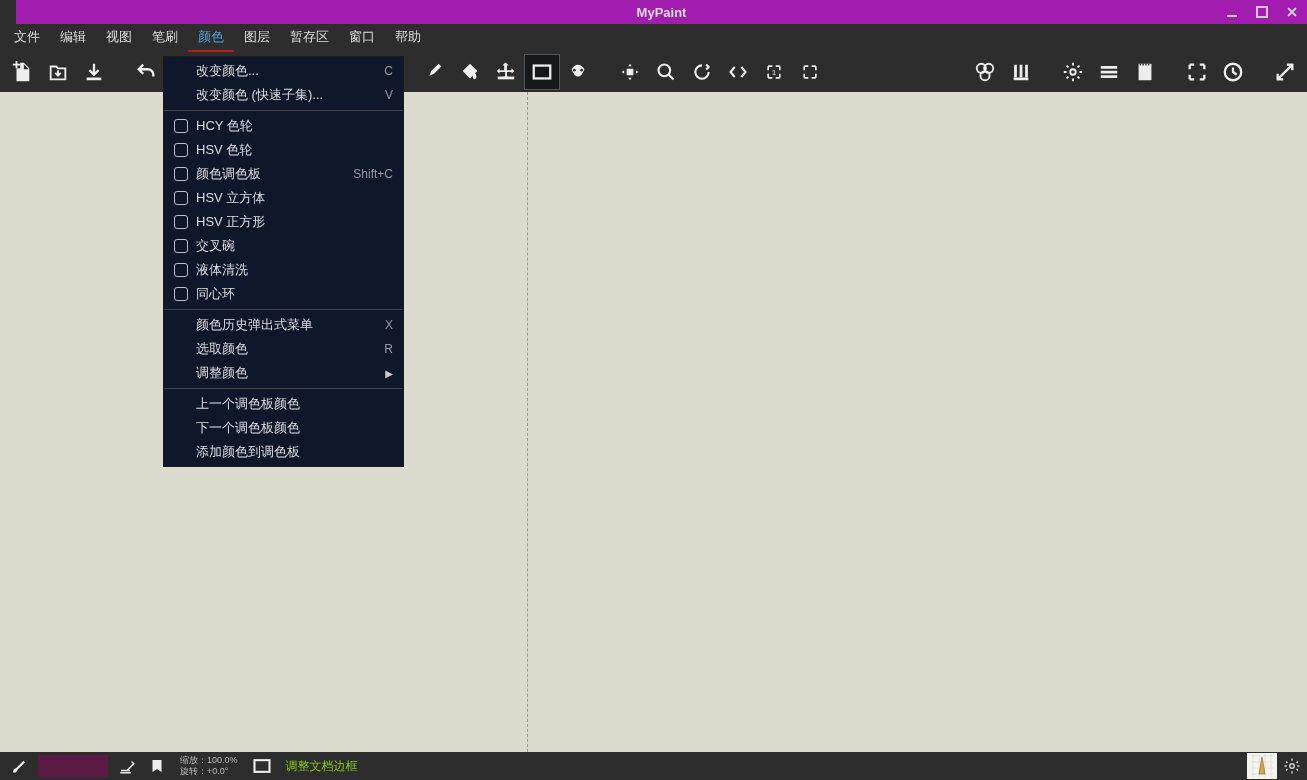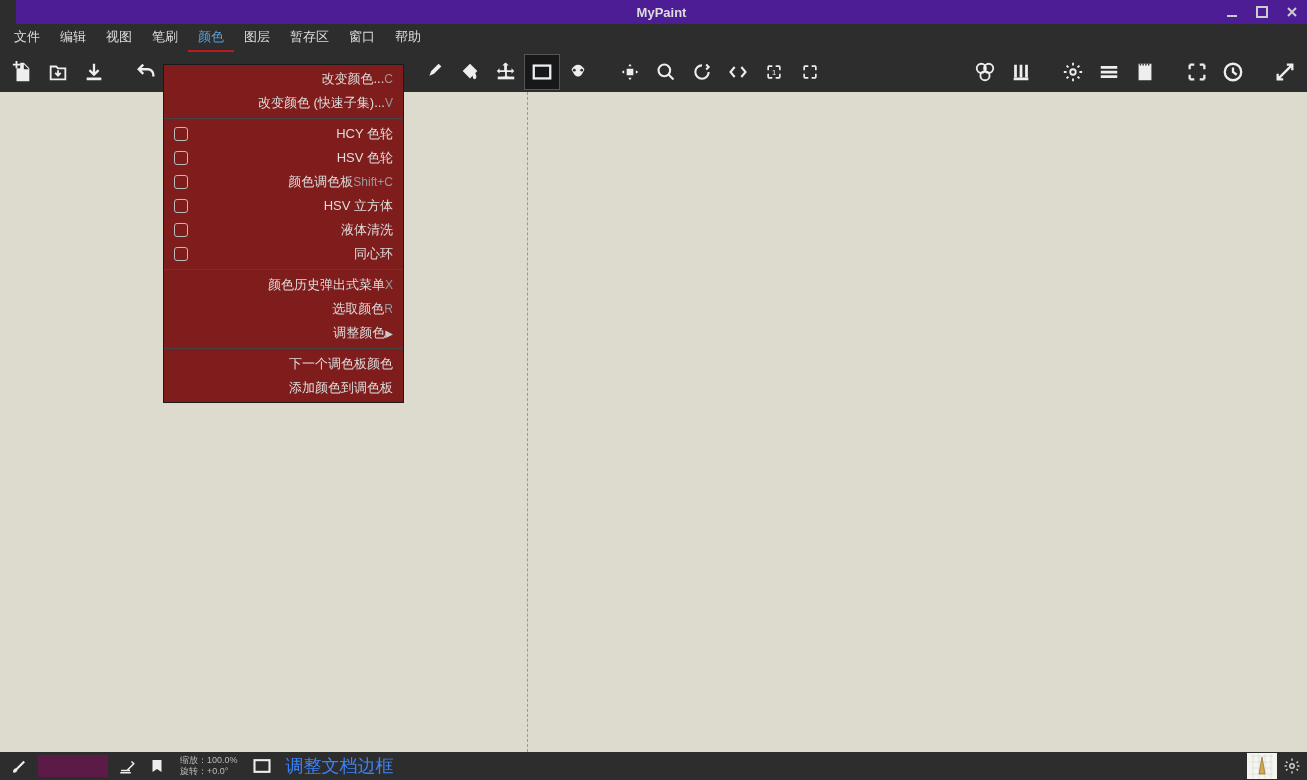--- a/index.html
+++ b/index.html
@@ -1,19 +1,19 @@
 <!DOCTYPE html>
 <html><head>
 <meta charset="utf-8">
 <style>
   * { box-sizing: border-box; margin: 0; padding: 0; font-family: sans-serif; user-select: none; }
   html, body { width: 1307px; height: 780px; background: #2d2d2d; overflow: hidden; }
   
   
-  .titlebar { height: 24px; background: #4c1d95; display: flex; align-items: center; justify-content: center; position: relative; margin-left: 16px; }
+  .titlebar { height: 24px; background: #a21caf; display: flex; align-items: center; justify-content: center; position: relative; margin-left: 16px; }
   .titlebar-title { color: #ddd; font-size: 13px; font-weight: bold; }
   .window-controls { position: absolute; right: 0; top: 0; height: 24px; display: flex; }
   .window-btn { width: 30px; height: 24px; display: flex; align-items: center; justify-content: center; color: #ccc; font-size: 14px; cursor: pointer; }
   
   
   .menubar { height: 28px; background: #2d2d2d; display: flex; align-items: flex-start; padding: 0 4px; }
   .menu-item { color: #ddd; font-size: 13px; padding: 4px 10px; cursor: pointer; }
   .menu-item.active { color: #5a9fd8; border-bottom: 6px solid #b91c1c; }
   
   
@@ -22,35 +22,35 @@
   .tool-btn { width: 36px; height: 36px; display: flex; align-items: center; justify-content: center; cursor: pointer; color: #eee; }
   .tool-btn.active { background: #16181a; border: 1px solid #555; }
   .tool-sep { width: 16px; }
   .tool-right { margin-left: auto; display: flex; align-items: center; }
   
   
   .canvas { height: 660px; background: #dcdbcd; position: relative; overflow: hidden; }
   .canvas-center-line { position: absolute; left: 527px; top: 0; bottom: 0; border-left: 1px dashed #999; }
   
   
-  .dropdown { position: absolute; left: 163px; top: 64px; width: 241px; background: #7f1d1d; border: 1px solid #1a1a1a; z-index: 100; padding: 2px 0; text-align: right; }
+  .dropdown { position: absolute; left: 163px; top: 56px; width: 241px; background: #0f172a; border: 1px solid #1a1a1a; z-index: 100; padding: 2px 0; }
   .dd-item { display: flex; align-items: center; height: 24px; padding: 0 10px; color: #ddd; font-size: 13px; cursor: pointer; }
   .dd-check { width: 14px; height: 14px; border: 1.5px solid #bbb; border-radius: 3px; margin-right: 8px; flex-shrink: 0; }
   .dd-label { flex: 1; }
   .dd-shortcut { color: #999; font-size: 12px; }
   .dd-arrow { color: #ccc; font-size: 10px; }
   .dd-sep { height: 1px; background: #444; margin: 3px 0; }
   .dd-indent { width: 22px; flex-shrink: 0; }
   
   
   .statusbar { height: 28px; background: #2d2d2d; display: flex; align-items: center; padding: 0 4px; color: #ddd; font-size: 12px; position: relative; }
   .status-swatch { width: 70px; height: 22px; background: #5c1a46; margin: 0 4px; }
   .status-section { display: flex; align-items: center; padding: 0 6px; }
   .status-text-block { display: flex; flex-direction: column; font-size: 9px; line-height: 11px; color: #bbb; padding: 0 8px; }
-  .status-mode { font-size: 18px; color: #3b82f6; padding-left: 8px; }
+  .status-mode { font-size: 12px; color: #84cc16; padding-left: 8px; }
   .status-right { position: absolute; right: 0; top: 0; height: 28px; display: flex; align-items: center; }
   .status-brush-preview { width: 30px; height: 26px; background: #f5f5f0; position: relative; display:flex; align-items:center; justify-content:center; }
   
   svg { display: block; }
 </style>
 </head>
 <body>
 
 <div class="titlebar">
   <span class="titlebar-title">MyPaint</span>
@@ -271,20 +271,28 @@
       <div class="dd-check"></div>
       <span class="dd-label">颜色调色板</span>
       <span class="dd-shortcut">Shift+C</span>
     </div>
     <div class="dd-item">
       <div class="dd-check"></div>
       <span class="dd-label">HSV 立方体</span>
     </div>
     <div class="dd-item">
       <div class="dd-check"></div>
+      <span class="dd-label">HSV 正方形</span>
+    </div>
+    <div class="dd-item">
+      <div class="dd-check"></div>
+      <span class="dd-label">交叉碗</span>
+    </div>
+    <div class="dd-item">
+      <div class="dd-check"></div>
       <span class="dd-label">液体清洗</span>
     </div>
     <div class="dd-item">
       <div class="dd-check"></div>
       <span class="dd-label">同心环</span>
     </div>
     <div class="dd-sep"></div>
     <div class="dd-item">
       <div class="dd-indent"></div>
       <span class="dd-label">颜色历史弹出式菜单</span>
@@ -294,20 +302,24 @@
       <div class="dd-indent"></div>
       <span class="dd-label">选取颜色</span>
       <span class="dd-shortcut">R</span>
     </div>
     <div class="dd-item">
       <div class="dd-indent"></div>
       <span class="dd-label">调整颜色</span>
       <span class="dd-arrow">▶</span>
     </div>
     <div class="dd-sep"></div>
+    <div class="dd-item">
+      <div class="dd-indent"></div>
+      <span class="dd-label">上一个调色板颜色</span>
+    </div>
     <div class="dd-item">
       <div class="dd-indent"></div>
       <span class="dd-label">下一个调色板颜色</span>
     </div>
     <div class="dd-item">
       <div class="dd-indent"></div>
       <span class="dd-label">添加颜色到调色板</span>
     </div>
   </div>
 

